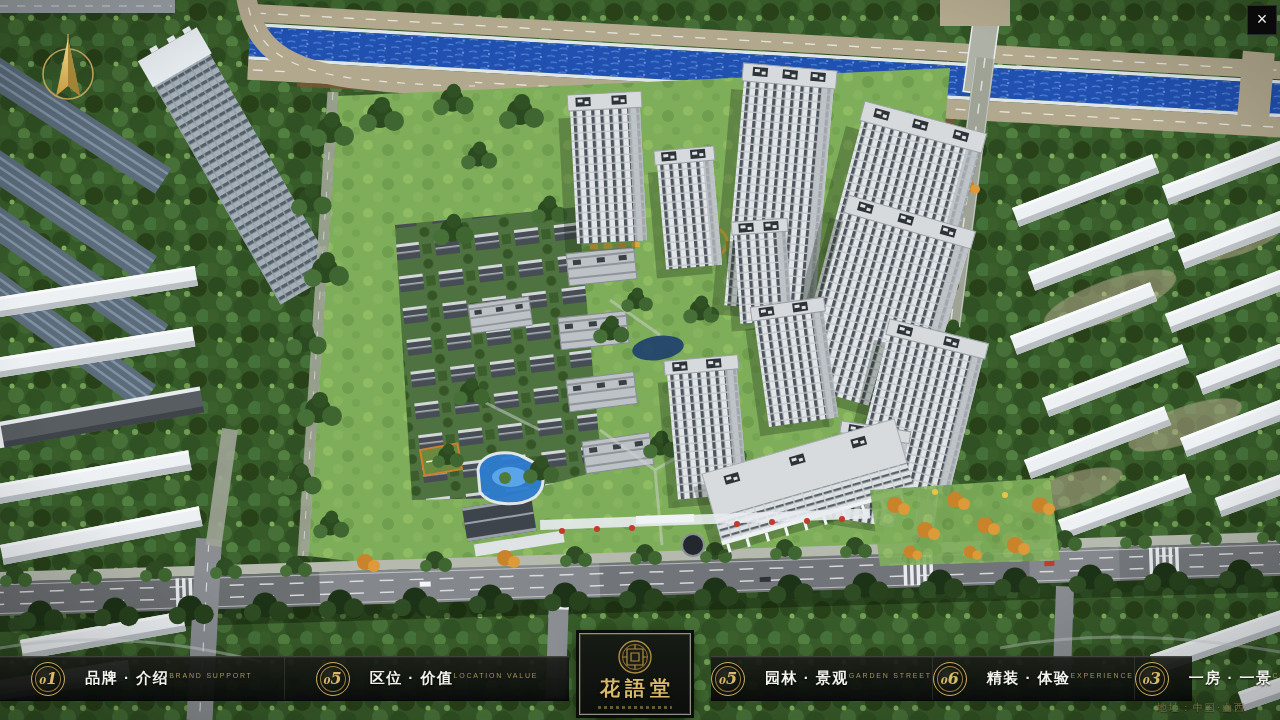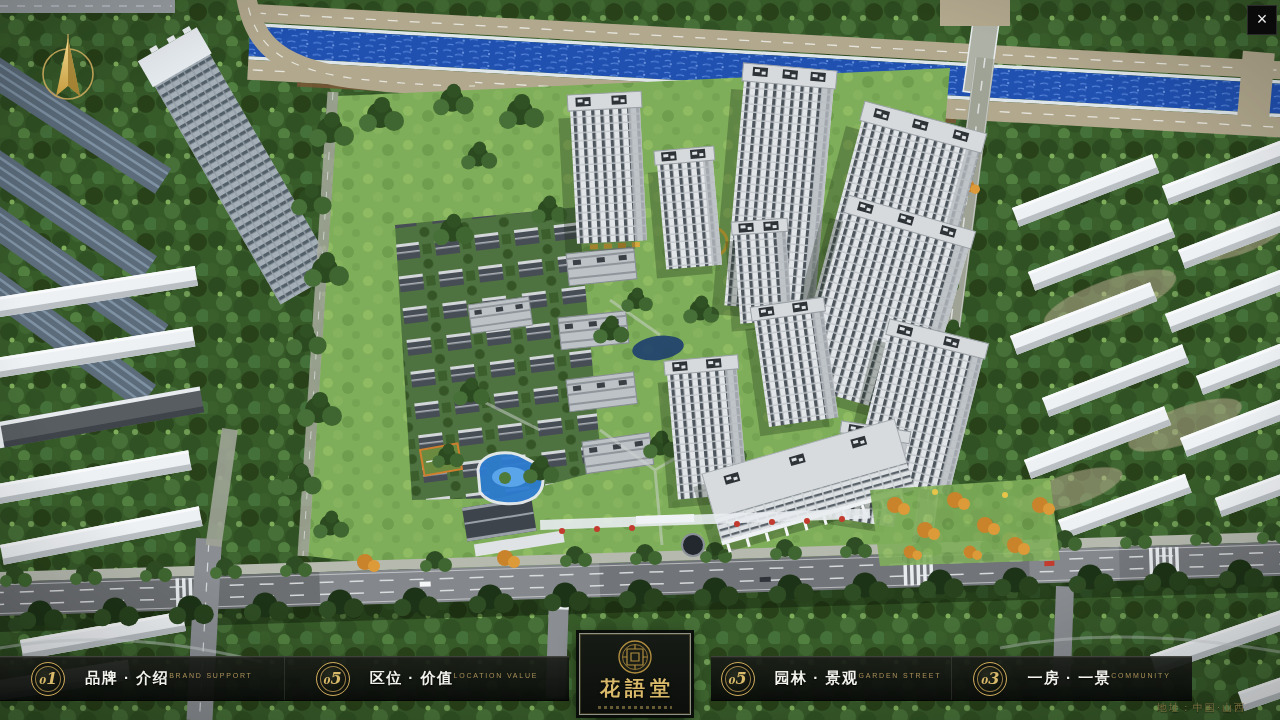--- a/index.html
+++ b/index.html
@@ -610,20 +610,29 @@
     <div class="badge">
         <span class="num">05</span>
       </div>
     <div class="txt">
         <div class="cn">园林 · 景观</div>
       <div class="en">GARDEN STREET</div>
       </div>
   </div>
   <div class="nav-item">
     <div class="badge">
+        <span class="num">06</span>
+      </div>
+    <div class="txt">
+        <div class="cn">精装 · 体验</div>
+      <div class="en">EXPERIENCE</div>
+      </div>
+  </div>
+  <div class="nav-item">
+    <div class="badge">
         <span class="num">03</span>
       </div>
     <div class="txt">
         <div class="cn">一房 · 一景</div>
       <div class="en">COMMUNITY</div>
       </div>
   </div>
 </div>
 
 <div class="addr">地址：中国·山西</div>

